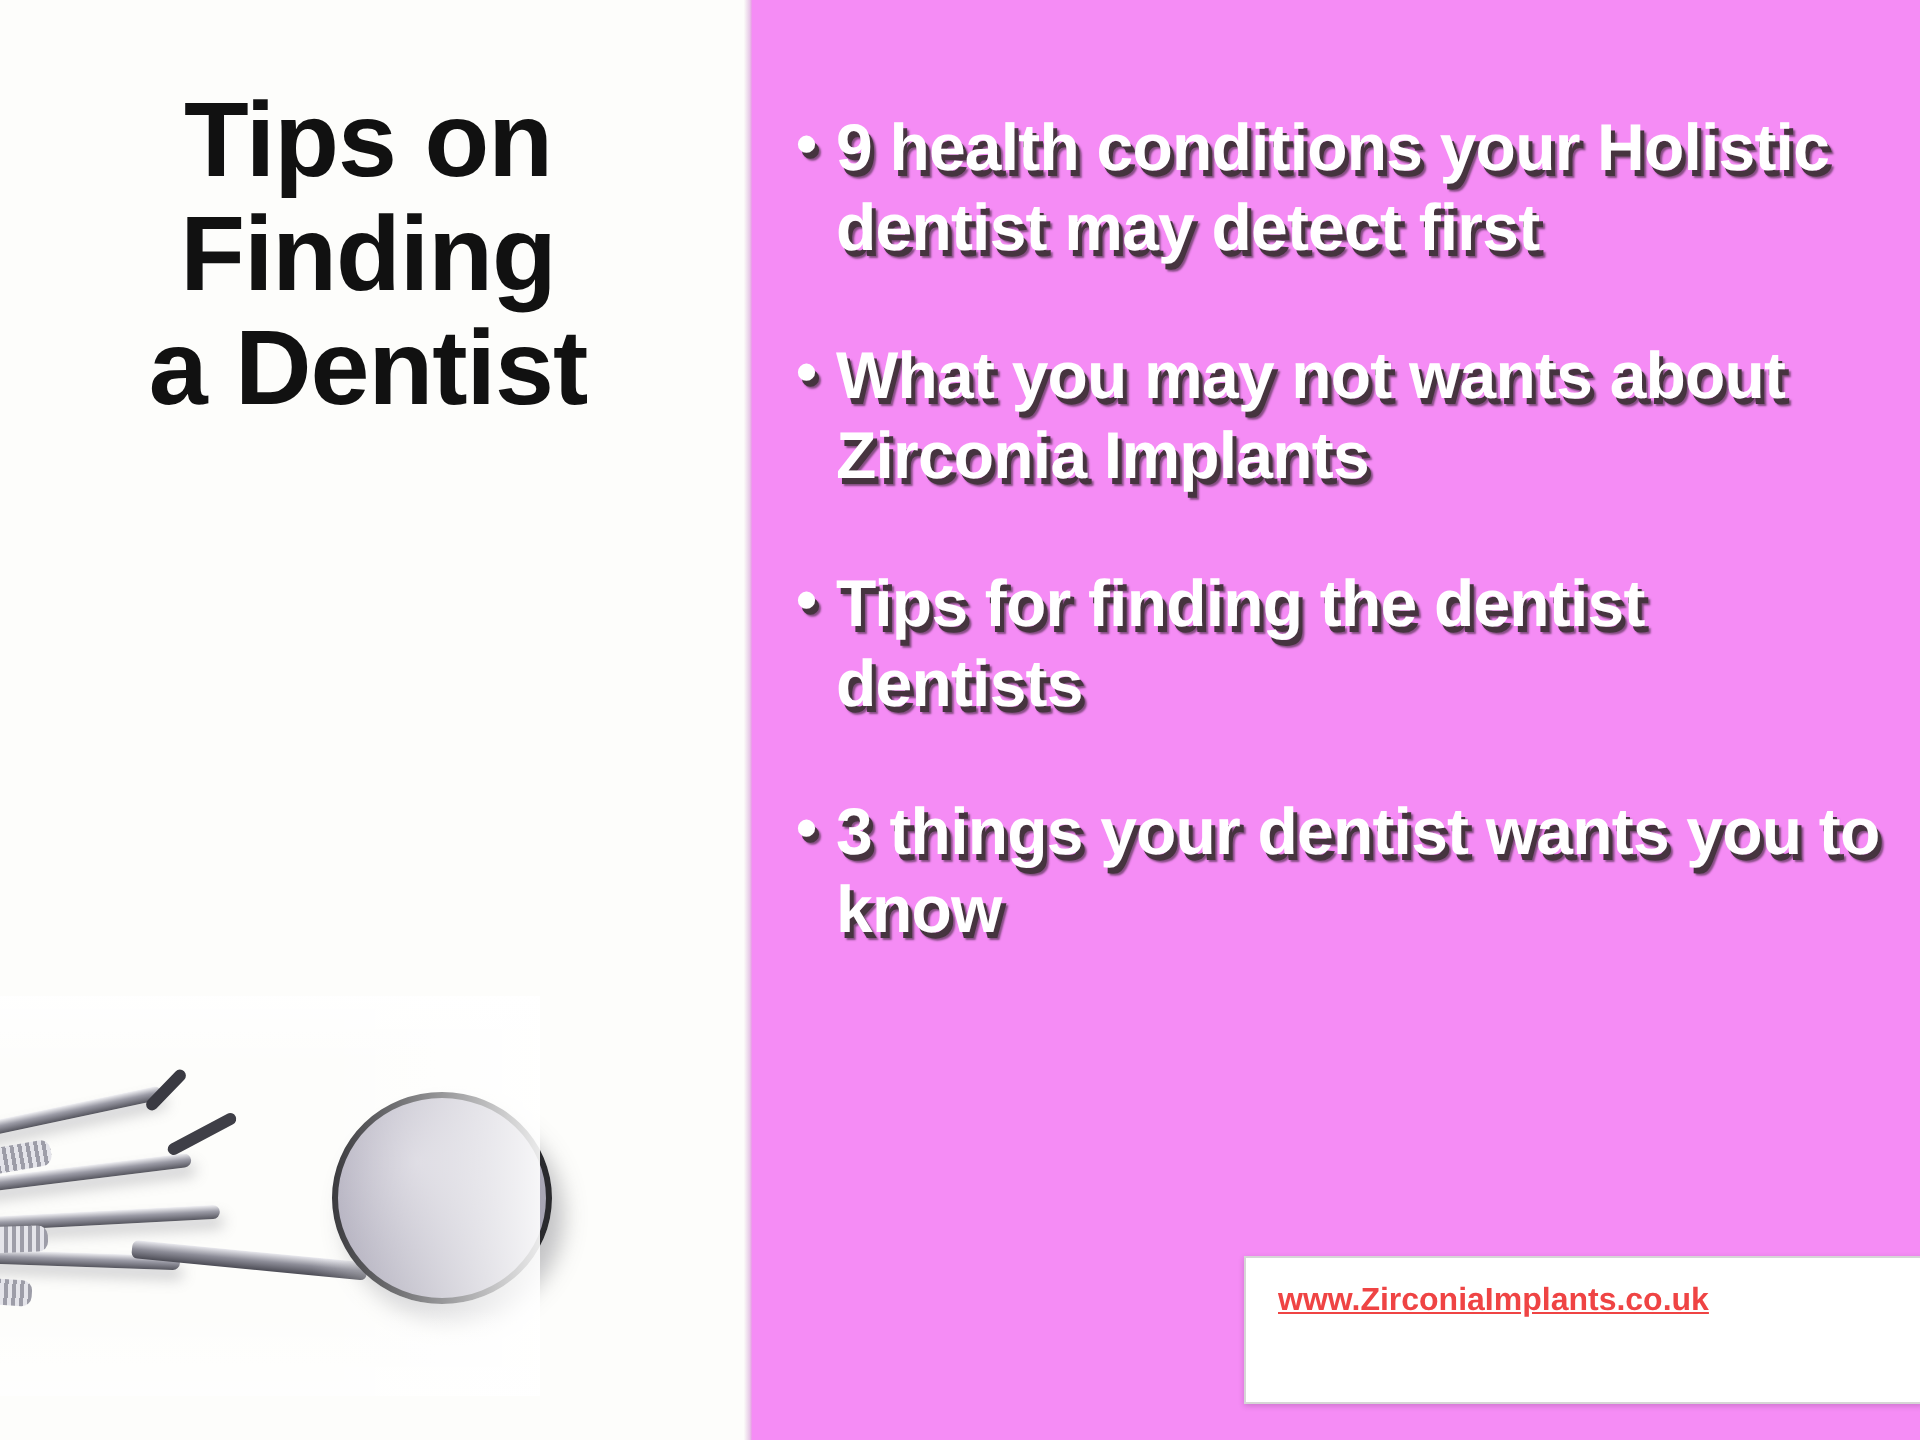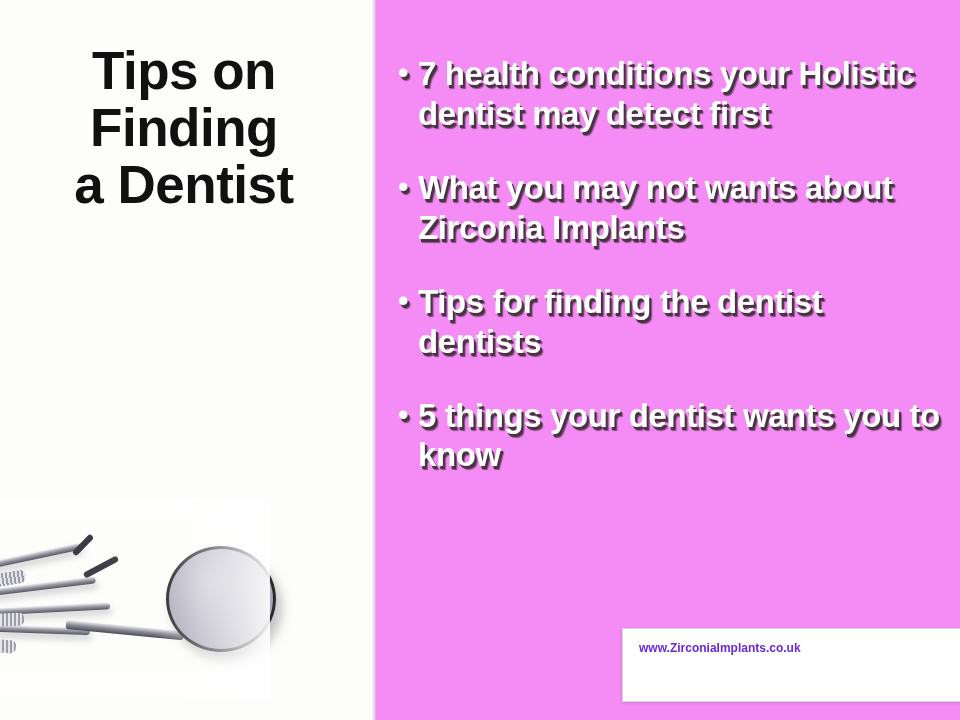--- a/index.html
+++ b/index.html
@@ -185,23 +185,24 @@
     font-family: "Liberation Sans", sans-serif;
     font-size: 17px;
     color: #1b1b1b;
     line-height: 1.3;
     white-space: nowrap;
   }
   .callout-url {
     display: inline-block;
     margin-top: 4px;
     font-family: "Liberation Sans", sans-serif;
-    font-size: 12px;
+    font-size: 16px;
     font-weight: bold;
-    color: #6d28d9;
+    color: #ef4444;
+    text-decoration: underline;
     line-height: 1.3;
     white-space: nowrap;
   }
 </style>
 </head>
 <body>
 
 <div class="slide">
 
   <div class="left-panel">
@@ -228,36 +229,36 @@
   </div>
 
   <div class="panel-gap"></div>
 
   <div class="pink-panel">
 
     <div class="bullet-list">
 
       <div class="bullet-item">
         <span class="bullet-dot">•</span>
-        <span class="bullet-text">7 health conditions your Holistic dentist may detect first</span>
+        <span class="bullet-text">9 health conditions your Holistic dentist may detect first</span>
       </div>
 
       <div class="bullet-item">
         <span class="bullet-dot">•</span>
         <span class="bullet-text">What you may not wants about Zirconia Implants</span>
       </div>
 
       <div class="bullet-item">
         <span class="bullet-dot">•</span>
         <span class="bullet-text">Tips for finding the dentist dentists</span>
       </div>
 
       <div class="bullet-item">
         <span class="bullet-dot">•</span>
-        <span class="bullet-text">5 things your dentist wants you to know</span>
+        <span class="bullet-text">3 things your dentist wants you to know</span>
       </div>
 
     </div>
 
     <div class="callout">
       <div class="callout-text">
         <a class="callout-url">www.ZirconiaImplants.co.uk</a>
       </div>
     </div>
 

